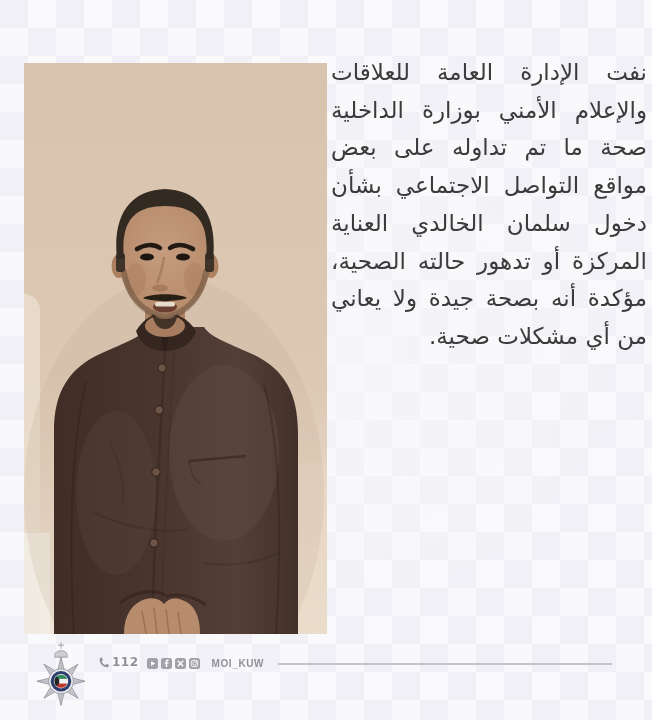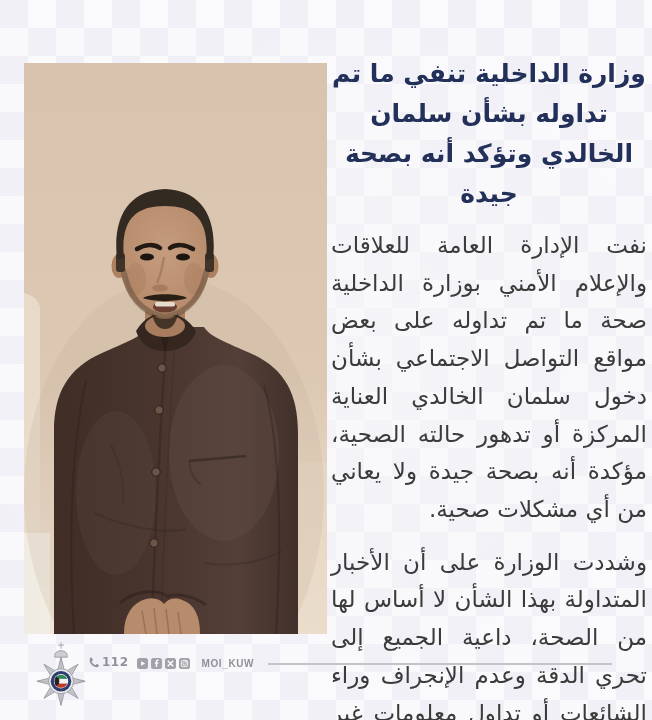--- a/index.html
+++ b/index.html
@@ -27,21 +27,21 @@
   }
   .headline {
     color:#22305a; font-weight:bold; font-size:25px; line-height:1.6;
     text-align:center; margin-bottom:13px;
   }
   .body-par {
     color:#3b3b3b; font-size:23px; line-height:1.64;
     text-align:justify; margin-bottom:15px;
   }
 
-  .footer { position:absolute; left:34px; top:642px; right:40px; display:flex; align-items:flex-start; }
+  .footer { position:absolute; left:34px; top:642px; right:40px; display:flex; gap:10px; align-items:flex-start; }
   .badge-wrap { flex:0 0 auto; }
   .f-col { flex:1; padding-top:13px; min-width:0; }
   .row1 { display:flex; align-items:flex-end; gap:8px; color:#90909a; }
   .phone-wrap { display:flex; align-items:center; gap:3px; }
   .phone-num { font-size:12px; font-weight:bold; letter-spacing:.5px; }
   .socials { display:flex; gap:3px; align-items:center; margin-right:4px; }
   .handle { font-size:10px; font-weight:bold; letter-spacing:.6px; color:#90909a; font-family:"Liberation Sans", sans-serif; }
   .rule { flex:1; border-bottom:2px solid #c3c3c9; margin:0 0 4px 6px; }
   .row2 { margin-top:2px; }
   .website { font-size:15px; letter-spacing:3px; color:#a5a5ad; font-family:"Liberation Sans", sans-serif; }
@@ -140,23 +140,21 @@
       <ellipse cx="159" cy="194" rx="7" ry="3.6" fill="#1d1610"></ellipse>
       <path d="M140,194 C138,206 136,214 133,220" stroke="#9a714f" stroke-width="2.5" opacity="0.6" fill="none"></path>
       <ellipse cx="136" cy="225" rx="8" ry="3.5" fill="#8c6143" opacity="0.45"></ellipse>
       <path d="M119,235 C127,230 155,230 163,235 C155,239 127,239 119,235 Z" fill="#281f15"></path>
       <ellipse cx="141" cy="244" rx="12" ry="5.5" fill="#6b4033"></ellipse>
       <rect x="131" y="239" width="20" height="4.5" rx="2" fill="#e6dccd"></rect>
     </svg>
   </figure>
 
   <main class="content">
-    <h1 class="headline">وزارة الداخلية تنفي ما تم تداوله بشأن سلمان الخالدي وتؤكد أنه بصحة جيدة</h1>
     <p class="body-par">نفت الإدارة العامة للعلاقات والإعلام الأمني بوزارة الداخلية صحة ما تم تداوله على بعض مواقع التواصل الاجتماعي بشأن دخول سلمان الخالدي العناية المركزة أو تدهور حالته الصحية، مؤكدة أنه بصحة جيدة ولا يعاني من أي مشكلات صحية.</p>
-    <p class="body-par">وشددت الوزارة على أن الأخبار المتداولة بهذا الشأن لا أساس لها من الصحة، داعية الجميع إلى تحري الدقة وعدم الإنجراف وراء الشائعات أو تداول معلومات غير موثوقة، مع التأكيد على أهمية الاعتماد على القنوات الرسمية لاستقاء المعلومات الصحيحة.</p>
   </main>
 
   <footer class="footer">
     <div class="badge-wrap">
       <svg width="54" height="66" viewBox="0 0 60 74">
         <g stroke="#9a9aa2" fill="#cdcdd3" stroke-width="1">
           <path d="M30,1 L30,7 M27,3.5 L33,3.5" stroke-linecap="round"></path>
           <path d="M23,15 C23,8 37,8 37,15 L37,17 L23,17 Z"></path>
         </g>
         <polygon fill="#c9c9cf" stroke="#9898a0" stroke-width="1" points="30,17 34.2,33.8 49.1,24.9 40.2,39.8 57,44 40.2,48.2 49.1,63.1 34.2,54.2 30,71 25.8,54.2 10.9,63.1 19.8,48.2 3,44 19.8,39.8 10.9,24.9 25.8,33.8"></polygon>

